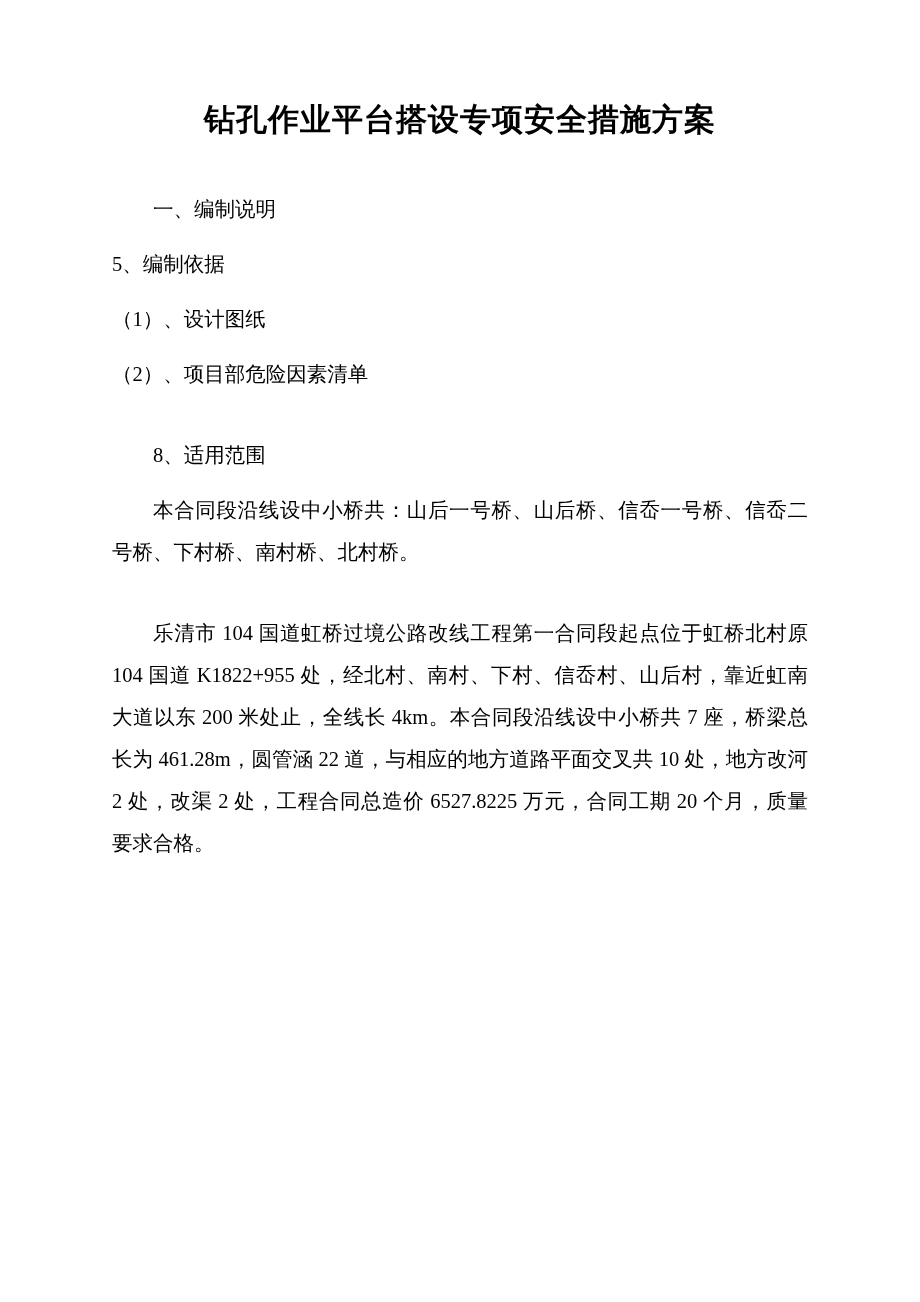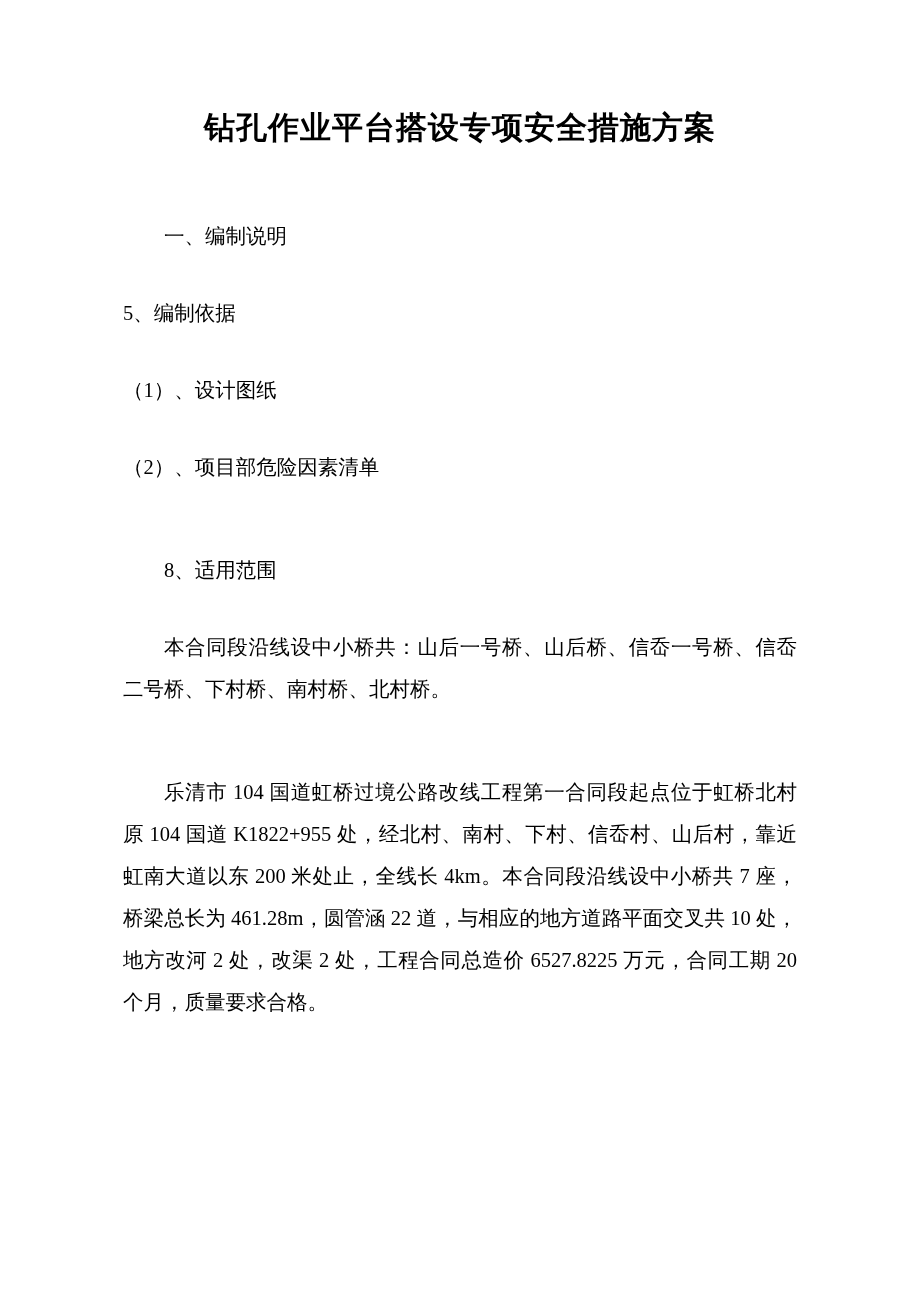--- a/index.html
+++ b/index.html
@@ -21,28 +21,28 @@
     background: #ffffff;
     box-sizing: border-box;
     padding: 0 112px;
   }
   .doc-title {
     font-family: "Liberation Sans", "DejaVu Sans", sans-serif;
     font-weight: bold;
     font-size: 31px;
     text-align: center;
     letter-spacing: 1px;
-    margin: 12px;
+    margin: 4px;
     padding-top: 96px;
     line-height: 1.3;
   }
   .para {
     font-size: 20.5px;
     line-height: 2.05;
-    margin: 11px;
+    margin: 0;
     text-align: justify;
     text-justify: inter-ideograph;
   }
   .indent-1 {
     text-indent: 2em;
   }
   .indent-0 {
     text-indent: 0;
   }
   .block-gap {

